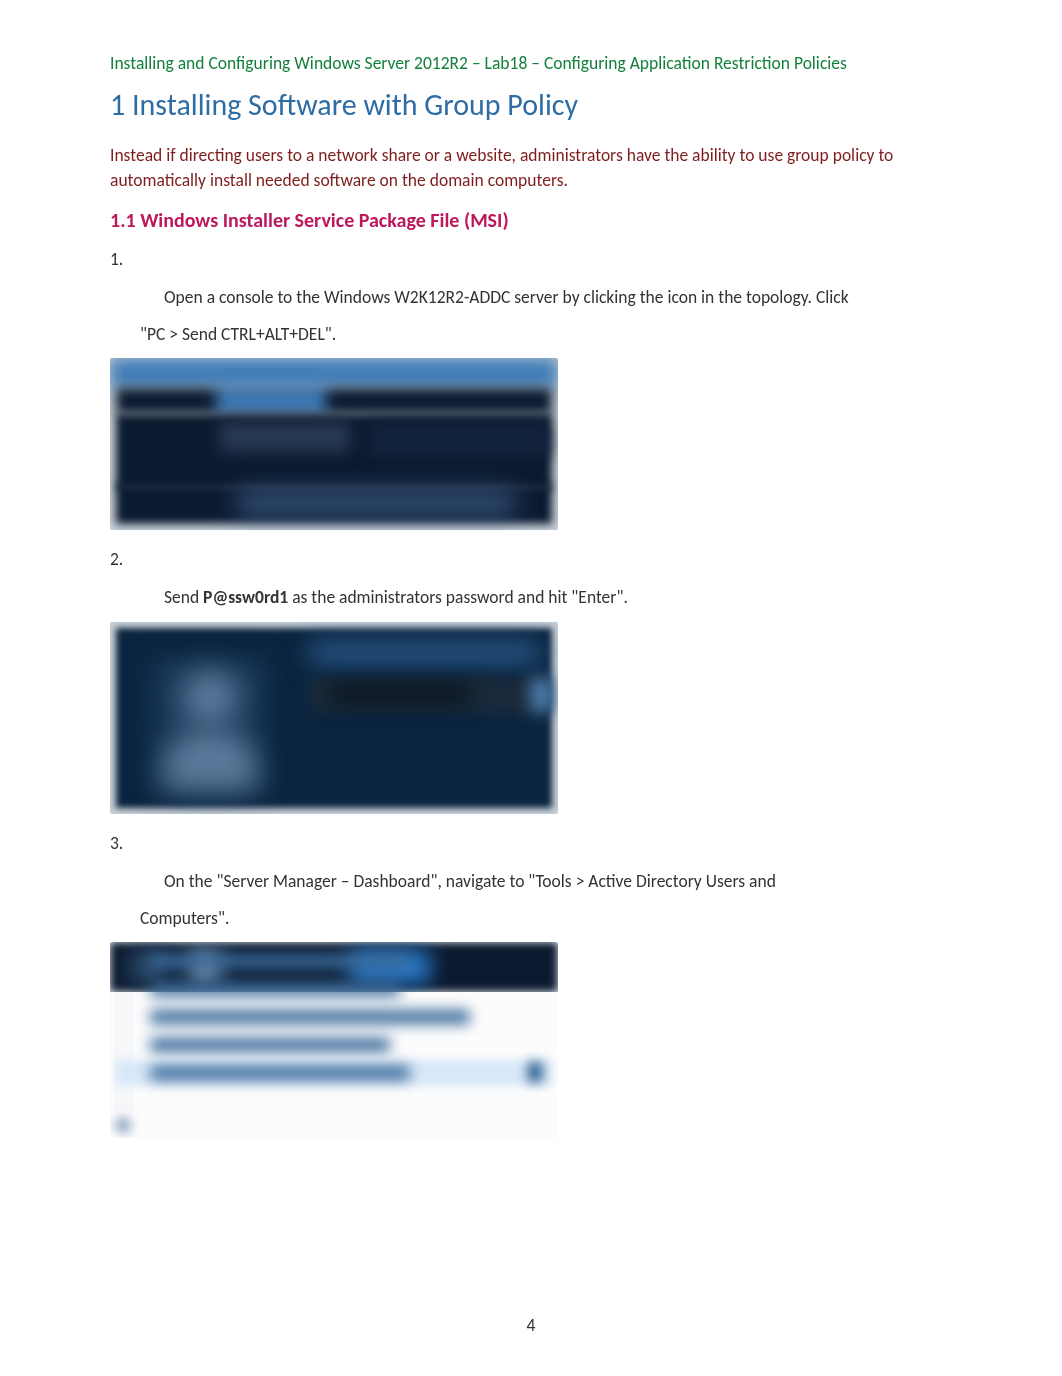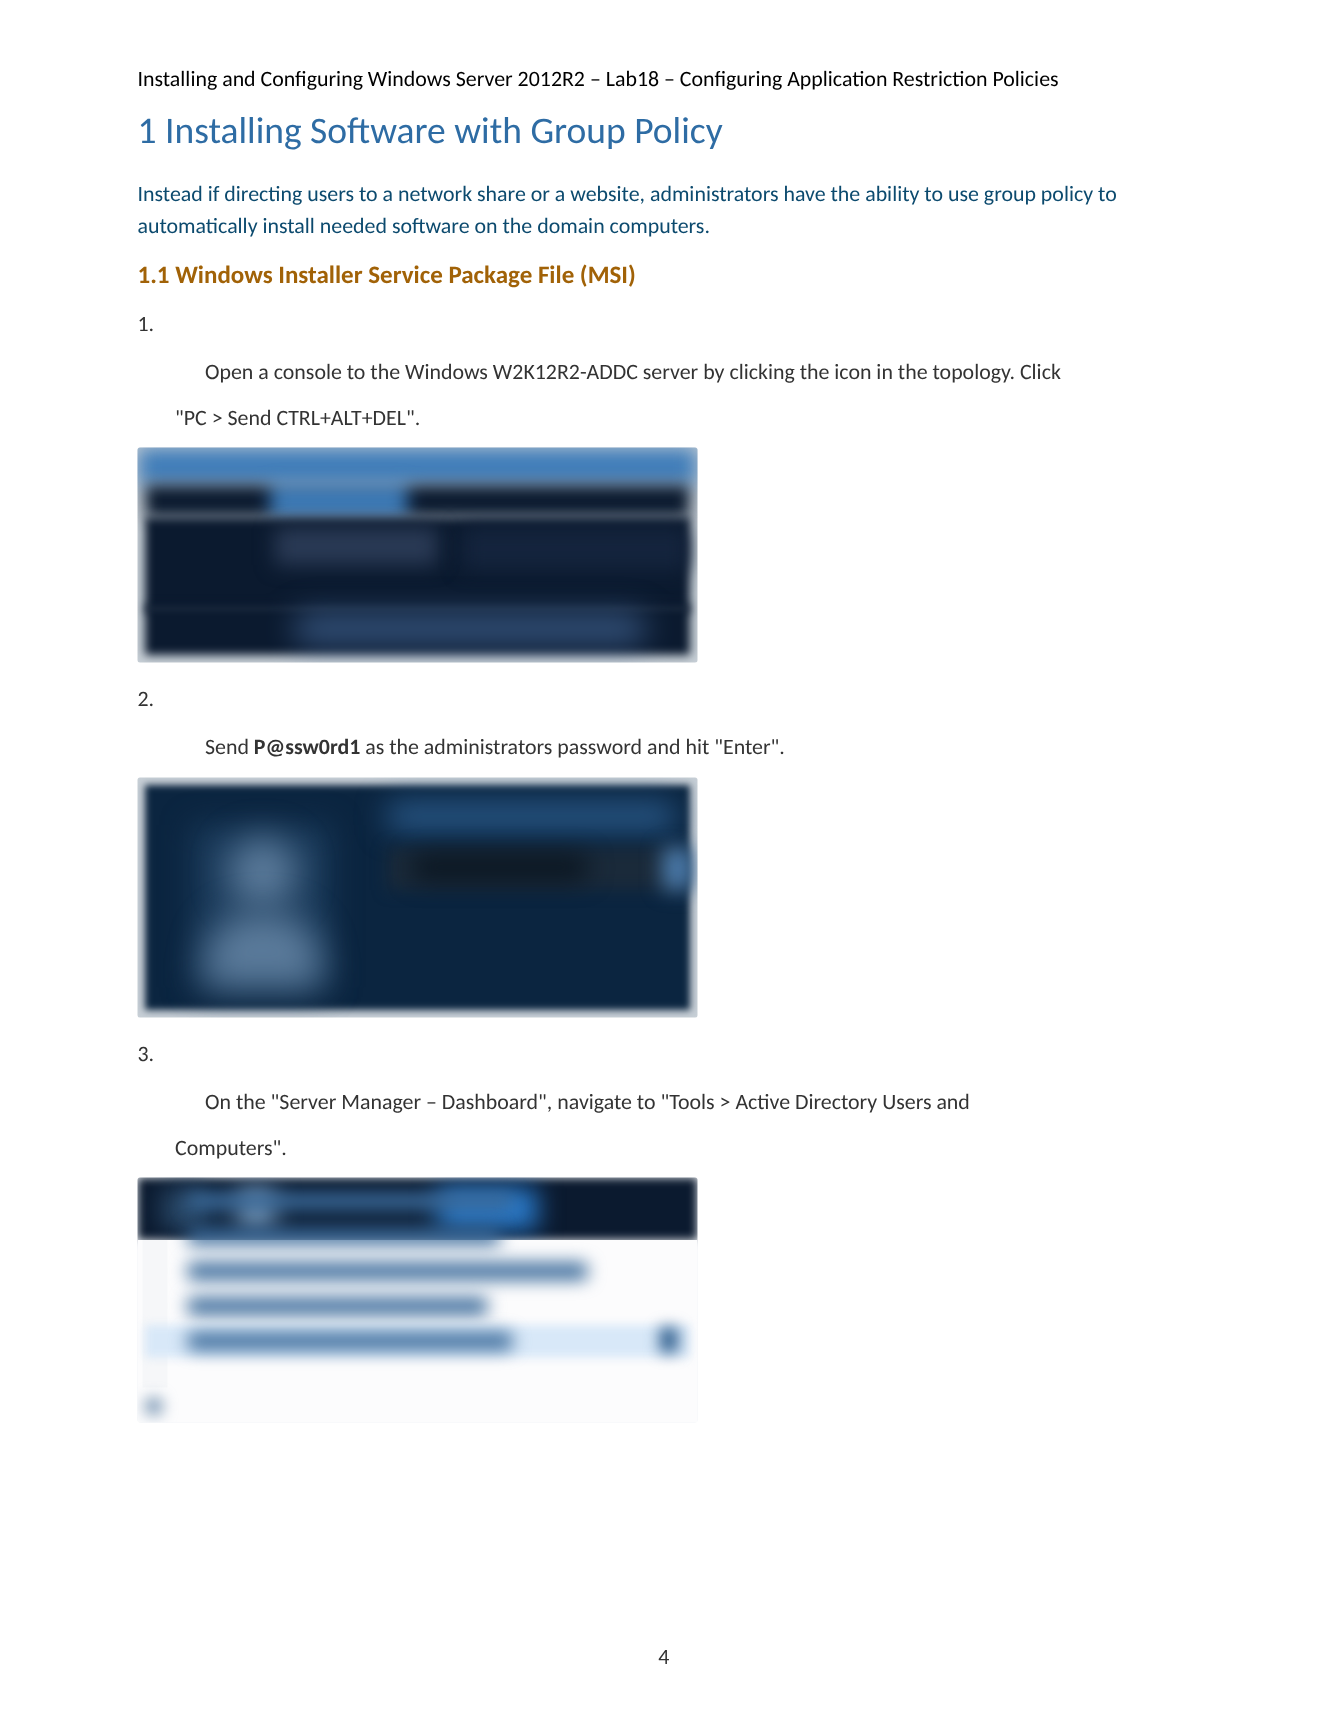--- a/index.html
+++ b/index.html
@@ -12,39 +12,39 @@
       background: #ffffff;
       width: 1062px;
       height: 1376px;
       padding: 52px 110px 40px 110px;
       position: relative;
       color: #333;
     }
     .header-line {
       font-size: 17.5px;
       font-weight: 400;
-      color: #000000;
+      color: #15803d;
       margin-bottom: 12px;
     }
     .h1 {
       font-size: 30px;
       font-weight: 400;
       color: #2e6ca4;
       margin-bottom: 20px;
     }
     .intro {
       font-size: 17.5px;
       line-height: 1.45;
-      color: #0c4a6e;
+      color: #7f1d1d;
       margin-bottom: 14px;
     }
     .h2 {
       font-size: 20px;
       font-weight: 700;
-      color: #a16207;
+      color: #be185d;
       margin-bottom: 16px;
     }
     .step {
       display: flex;
       margin-bottom: 12px;
     }
     .step-num {
       width: 44px;
       flex-shrink: 0;
       font-size: 17.5px;

